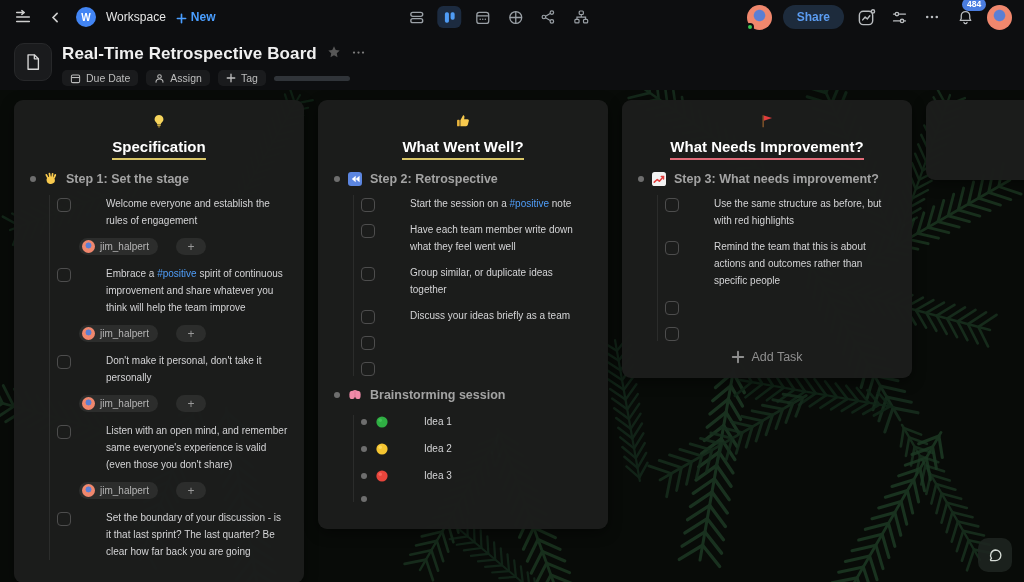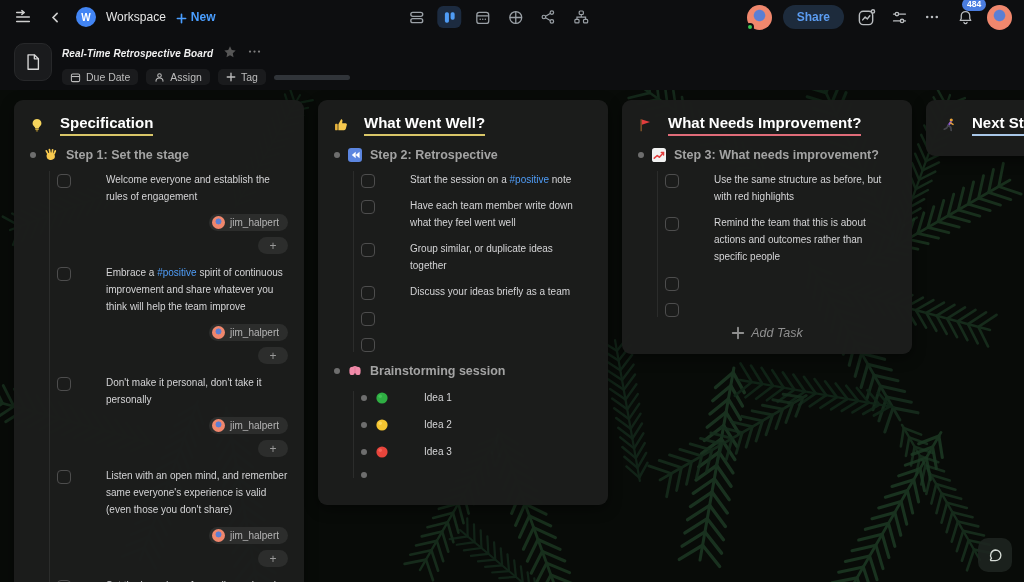--- a/index.html
+++ b/index.html
@@ -27,52 +27,52 @@
     padding:5px 14px;cursor:pointer;}
   .bell-wrap{position:relative;}
   .badge{position:absolute;top:-8px;left:8px;background:#4a7de0;color:#fff;font-size:8.5px;font-weight:700;
     border-radius:999px;padding:2px 5px;line-height:1;}
   
   .title-section{display:flex;padding:9px 14px 0 14px;}
   .doc-box{width:38px;height:38px;border-radius:10px;background:#1a1b1d;border:1px solid #27282a;
     display:flex;align-items:center;justify-content:center;flex:none;cursor:pointer;}
   .title-col{margin-left:10px;padding-top:1px;}
   .title-row{display:flex;align-items:center;gap:10px;}
-  .proj-title{color:#f0f0f0;font-size:10px;font-weight:600;letter-spacing:.1px;font-style:italic;}
+  .proj-title{color:#f0f0f0;font-size:17px;font-weight:600;letter-spacing:.1px;}
   .meta-row{display:flex;align-items:center;gap:8px;margin-top:6px;}
   .meta-chip{display:flex;align-items:center;gap:5px;background:rgba(255,255,255,.055);border-radius:5px;
     padding:2px 8px;color:#bdbdbd;font-size:10.5px;cursor:pointer;}
   .progress-track{width:76px;height:5px;border-radius:3px;background:#303439;}
   
   #board{position:absolute;left:0;top:100px;width:1024px;display:flex;gap:14px;padding:0 14px;z-index:2;align-items:flex-start;}
   .col-card{width:290px;flex:none;background:rgba(28,29,28,.97);border-radius:9px;padding:12px 16px 14px 16px;
     box-shadow:0 4px 14px rgba(0,0,0,.45);}
   .col-card.full{min-height:482px;}
-  .col-header{display:flex;align-items:center;gap:16px;margin:2px 0 6px 0;}
+  .col-header{display:flex;align-items:center;gap:10px;margin:2px 0 6px 0;flex-direction:column;}
   .col-title{color:#fff;font-size:15px;font-weight:700;padding-bottom:3px;border-bottom:2.5px solid #d9c668;cursor:text;}
   .group-row{display:flex;align-items:center;gap:8px;margin:12px 0 6px 0;}
   .o-dot{width:6px;height:6px;border-radius:50%;background:#6e6e6e;flex:none;}
   .group-label{color:#a3a3a3;font-size:12.5px;font-weight:700;cursor:text;}
   .kids{margin-left:19px;border-left:1px solid rgba(255,255,255,.07);padding-left:0;}
   .task-row{display:flex;gap:8px;margin:9px 0 9px 7px;}
   .cb{width:14px;height:14px;border-radius:4px;border:1.4px solid #4d4d4d;flex:none;margin-top:3px;cursor:pointer;}
   .task-text{color:#d4d4d6;font-size:10px;line-height:1.7;max-width:212px;cursor:text;margin-left:27px;}
   .hashtag{color:#4f9df8;}
-  .chip-row{display:flex;align-items:flex-end;gap:6px;margin:1px 0 10px 29px;flex-direction:column;}
+  .chip-row{display:flex;align-items:flex-start;gap:18px;margin:1px 0 10px 29px;}
   .assignee-chip{display:flex;align-items:center;gap:5px;background:#2c2d2c;border-radius:999px;
     padding:2px 9px 2px 3px;cursor:pointer;}
   .chip-avatar{width:13px;height:13px;border-radius:50%;flex:none;
     background:radial-gradient(circle at 50% 42%,#5b7fd4 0 27%,#f0876d 33% 68%,#d95f58 100%);}
   .chip-name{color:#b5b5b5;font-size:10px;}
   .plus-chip{background:#2c2d2c;border-radius:999px;min-width:30px;height:17px;display:flex;align-items:center;
     justify-content:center;color:#9a9a9a;font-size:12px;cursor:pointer;}
   .bullet-row{display:flex;align-items:center;gap:8px;margin:13px 0 13px 7px;}
   .bullet-row .task-text{line-height:1.2;}
   .add-task{display:flex;align-items:center;justify-content:center;gap:6px;color:#8f8f8f;font-size:12.5px;
-    margin-top:4px;cursor:pointer;font-style:italic;}
+    margin-top:4px;cursor:pointer;}
   .ico{display:inline-flex;width:14px;height:14px;flex:none;align-items:center;justify-content:center;}
   .ico svg{width:100%;height:100%;}
   .ico.inline{width:13px;height:13px;vertical-align:-2px;margin-left:2px;display:inline-flex;}
   
   .chat-btn{position:absolute;right:12px;bottom:10px;width:34px;height:34px;border-radius:10px;
     background:rgba(30,36,32,.88);display:flex;align-items:center;justify-content:center;z-index:4;cursor:pointer;}
 </style>
 </head>
 <body>
 

